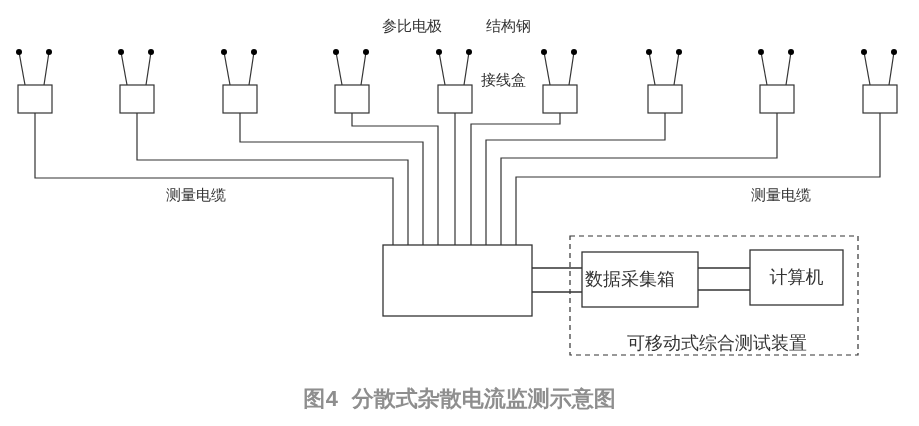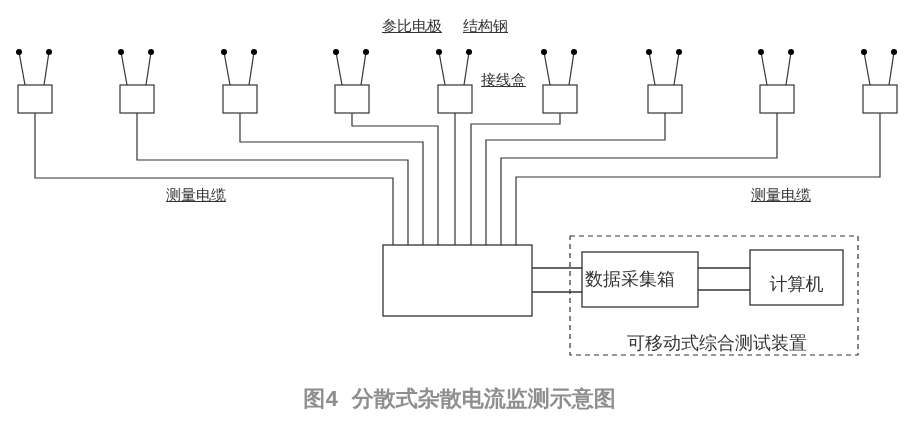--- a/index.html
+++ b/index.html
@@ -1,20 +1,20 @@
 <!DOCTYPE html>
 <html><head>
 <meta charset="utf-8">
 <style>
   html, body { margin: 0; padding: 0; background: #ffffff; }
   body { width: 919px; height: 426px; position: relative; overflow: hidden;
          font-family: "DejaVu Sans", sans-serif; }
   #diagram { position: absolute; left: 0; top: 0; }
   .lbl { position: absolute; color: #333333; font-size: 15px; white-space: nowrap;
-         font-family: "DejaVu Sans", sans-serif; text-decoration: underline; }
+         font-family: "DejaVu Sans", sans-serif; }
   .boxlbl { position: absolute; color: #333333; font-size: 18px; text-align: center;
             line-height: 24px; font-family: "DejaVu Sans", sans-serif; }
   .caption { position: absolute; left: 0; width: 919px; top: 384px; text-align: center;
              font-size: 22px; font-weight: bold; color: #8e8e8e;
              font-family: Liberation Mono, monospace; }
 </style>
 </head>
 <body>
 
 <svg id="diagram" width="919" height="426" xmlns="http://www.w3.org/2000/svg">
@@ -104,24 +104,24 @@
 
   <rect x="582" y="252" width="116" height="55" fill="#fff" stroke="#333" stroke-width="1.3"></rect>
 
   <line x1="698" y1="268" x2="750" y2="268" stroke="#333" stroke-width="1.3"></line>
   <line x1="698" y1="290" x2="750" y2="290" stroke="#333" stroke-width="1.3"></line>
 
   <rect x="750" y="250" width="93" height="55" fill="#fff" stroke="#333" stroke-width="1.3"></rect>
 </svg>
 
 <div class="lbl" style="left:382px; top:17px;">参比电极</div>
-<div class="lbl" style="left:463px; top:17px;">结构钢</div>
+<div class="lbl" style="left:486px; top:17px;">结构钢</div>
 <div class="lbl" style="left:481px; top:71px;">接线盒</div>
 <div class="lbl" style="left:166px; top:186px;">测量电缆</div>
 <div class="lbl" style="left:751px; top:186px;">测量电缆</div>
 
 <div class="boxlbl" style="left:383px; top:256px; width:149px;">
 </div>
 <div class="boxlbl" style="left:582px; top:267px; width:96px;">数据采集箱</div>
-<div class="boxlbl" style="left:750px; top:265px; width:93px;margin-top:7px;">计算机</div>
+<div class="boxlbl" style="left:750px; top:265px; width:93px;">计算机</div>
 <div class="boxlbl" style="left:612px; top:332px; width:210px;font-family:Liberation Mono, monospace;">可移动式综合测试装置</div>
 
 <div class="caption">图4 分散式杂散电流监测示意图</div>
 
 </body></html>

